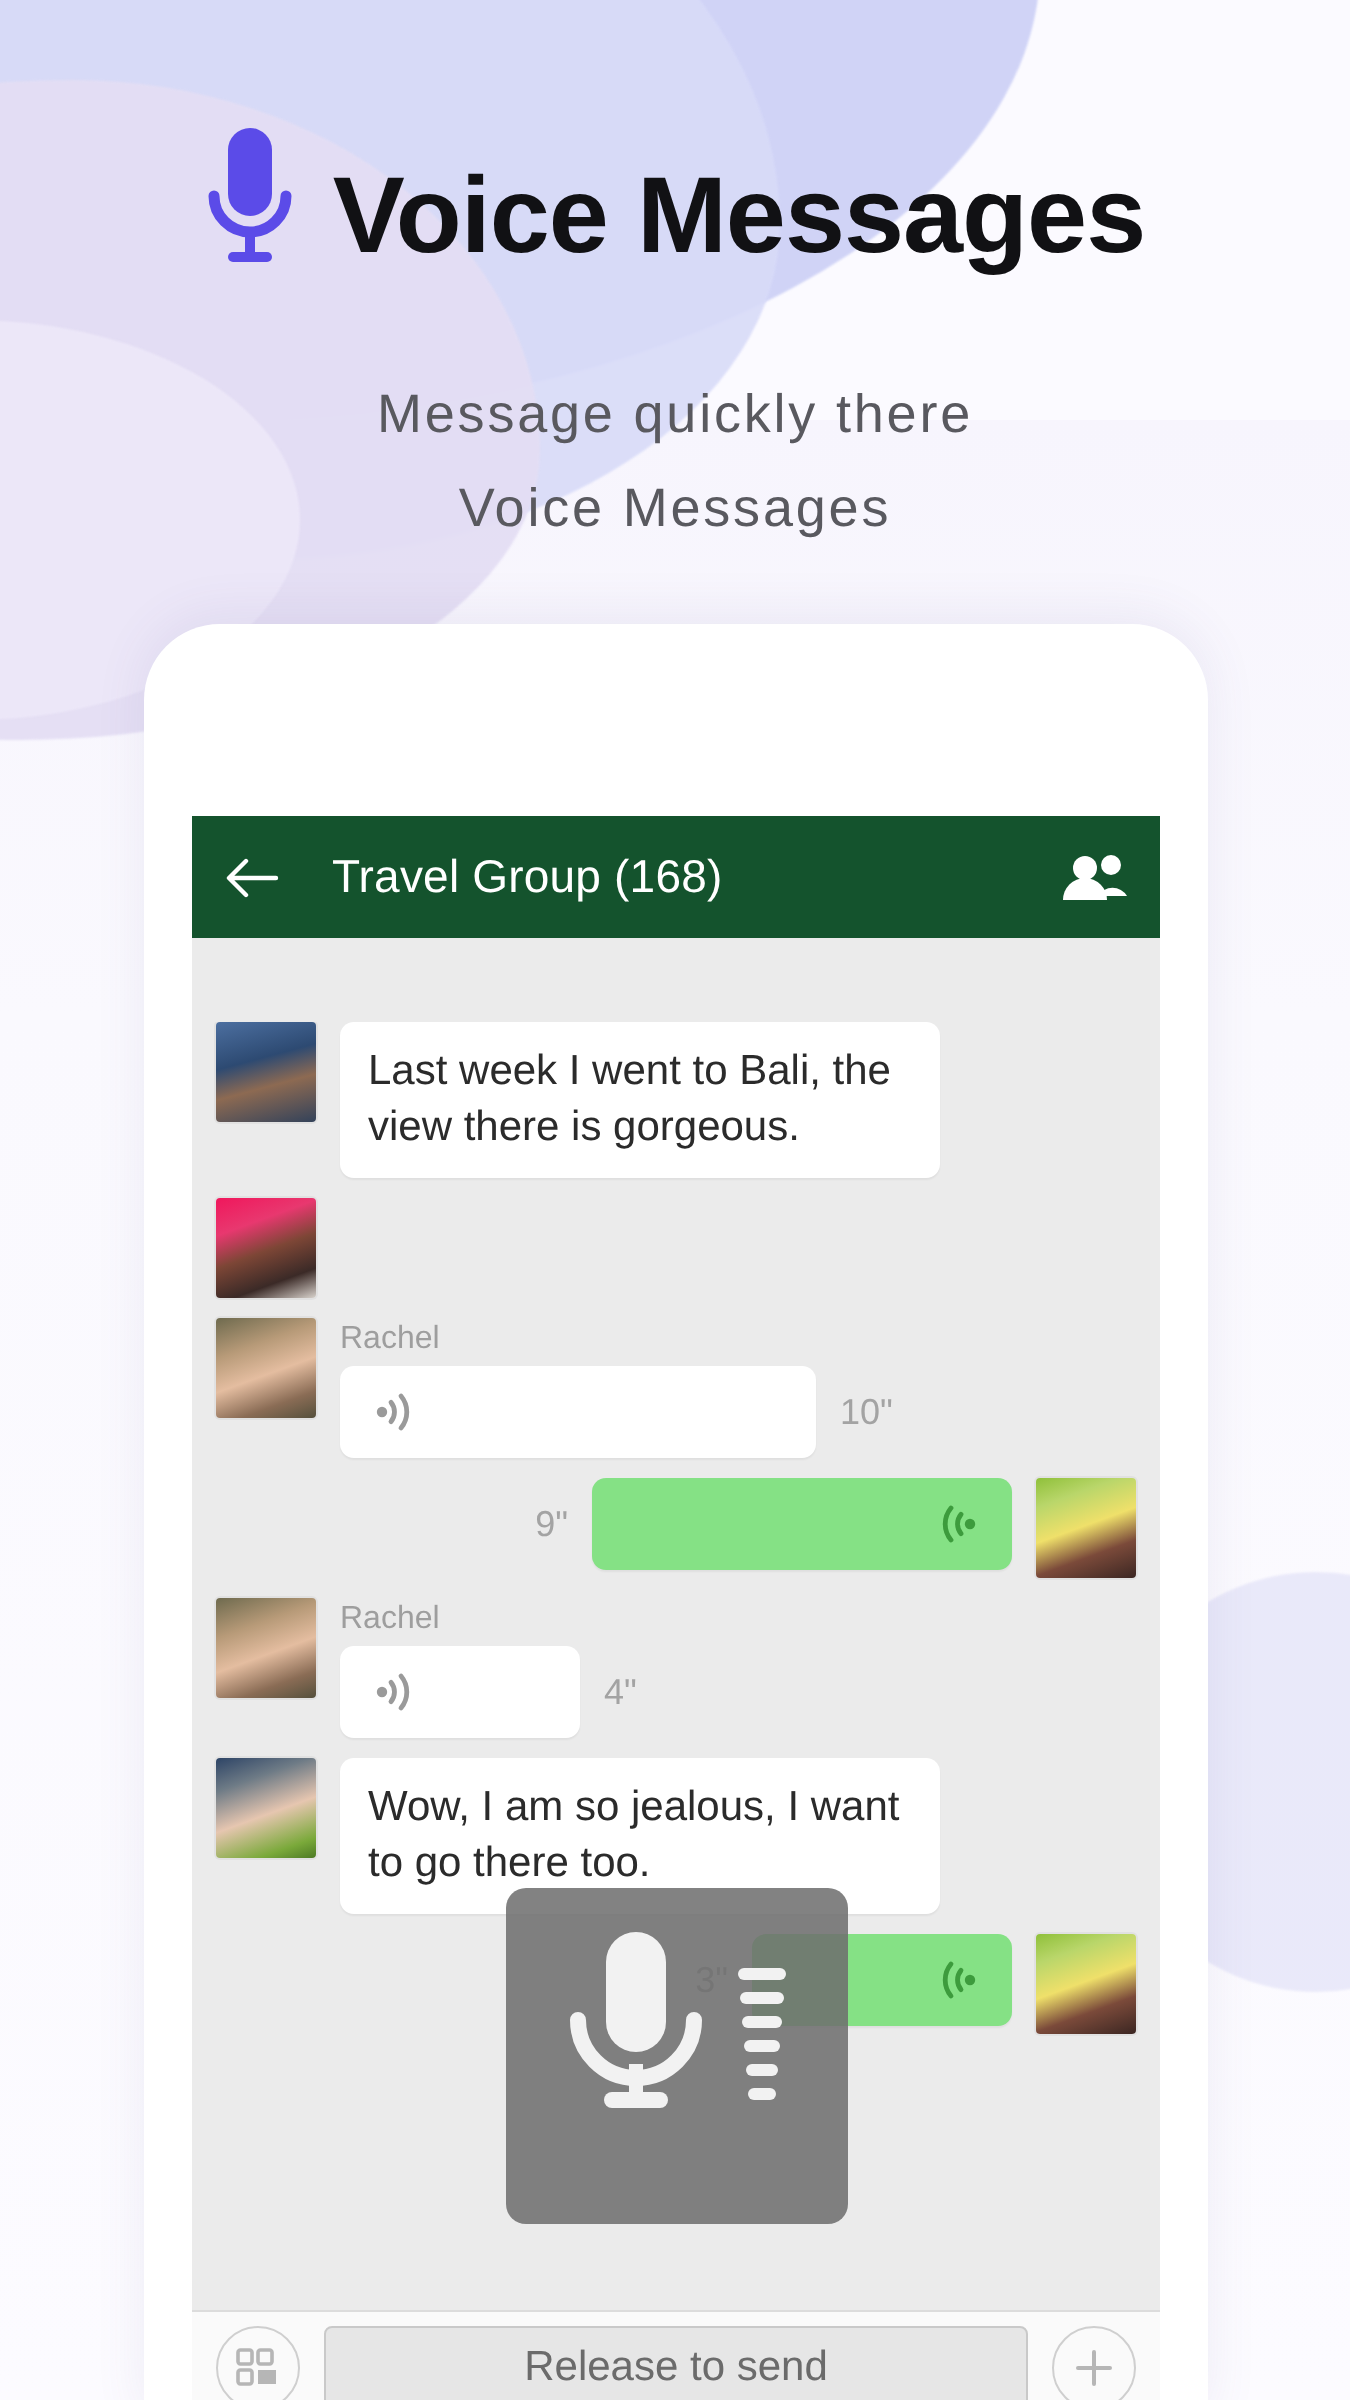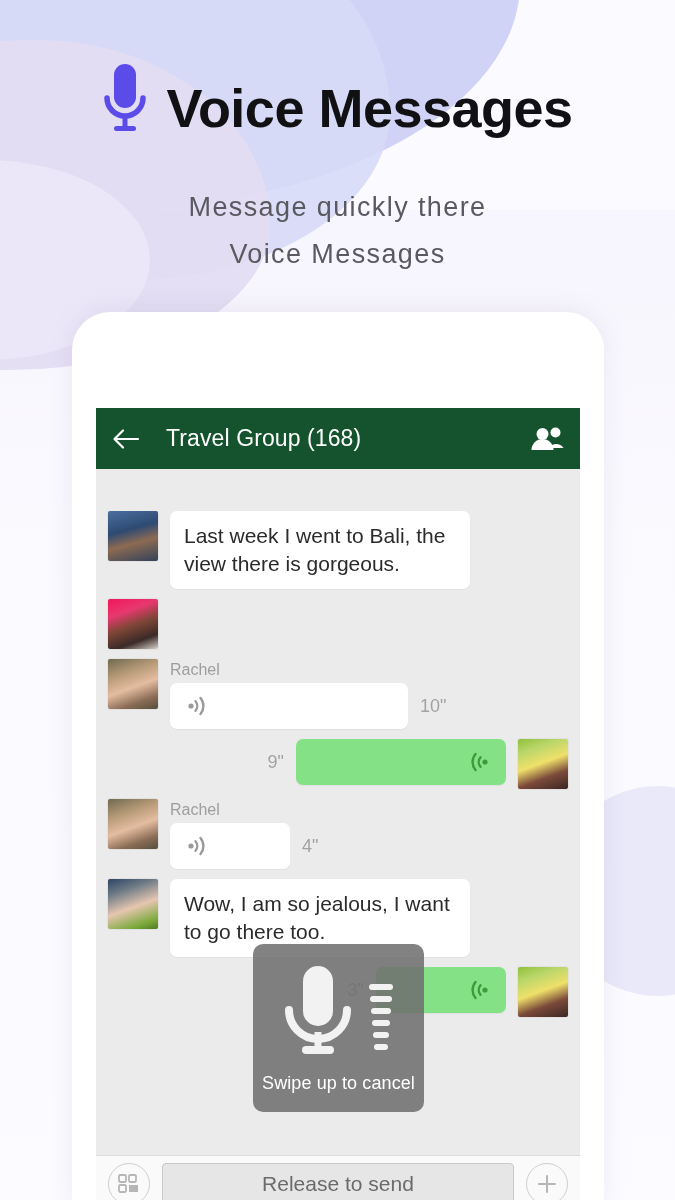--- a/index.html
+++ b/index.html
@@ -315,21 +315,20 @@
           </svg>
           <svg width="30" height="74" viewBox="0 0 30 74">
             <rect x="3" y="2" width="24" height="6" rx="3" fill="#f2f2f2"></rect>
             <rect x="4" y="14" width="22" height="6" rx="3" fill="#f2f2f2"></rect>
             <rect x="5" y="26" width="20" height="6" rx="3" fill="#f2f2f2"></rect>
             <rect x="6" y="38" width="18" height="6" rx="3" fill="#f2f2f2"></rect>
             <rect x="7" y="50" width="16" height="6" rx="3" fill="#f2f2f2"></rect>
             <rect x="8" y="62" width="14" height="6" rx="3" fill="#f2f2f2"></rect>
           </svg>
         </div>
-        <div class="rec-hint">Swipe up to cancel</div>
       </div>
     </div>
 
     <div class="inputbar">
       <div class="circle-btn">
         <svg width="24" height="22" viewBox="0 0 24 22">
           <rect x="2" y="2" width="7" height="7" rx="1.2" fill="none" stroke="#b6b6b6" stroke-width="1.8"></rect>
           <rect x="12" y="2" width="7" height="7" rx="1.2" fill="none" stroke="#b6b6b6" stroke-width="1.8"></rect>
           <rect x="2" y="12" width="7" height="7" rx="1.2" fill="none" stroke="#b6b6b6" stroke-width="1.8"></rect>
           <path d="M12 12 h9 v7 h-9 z" fill="#b6b6b6"></path>

